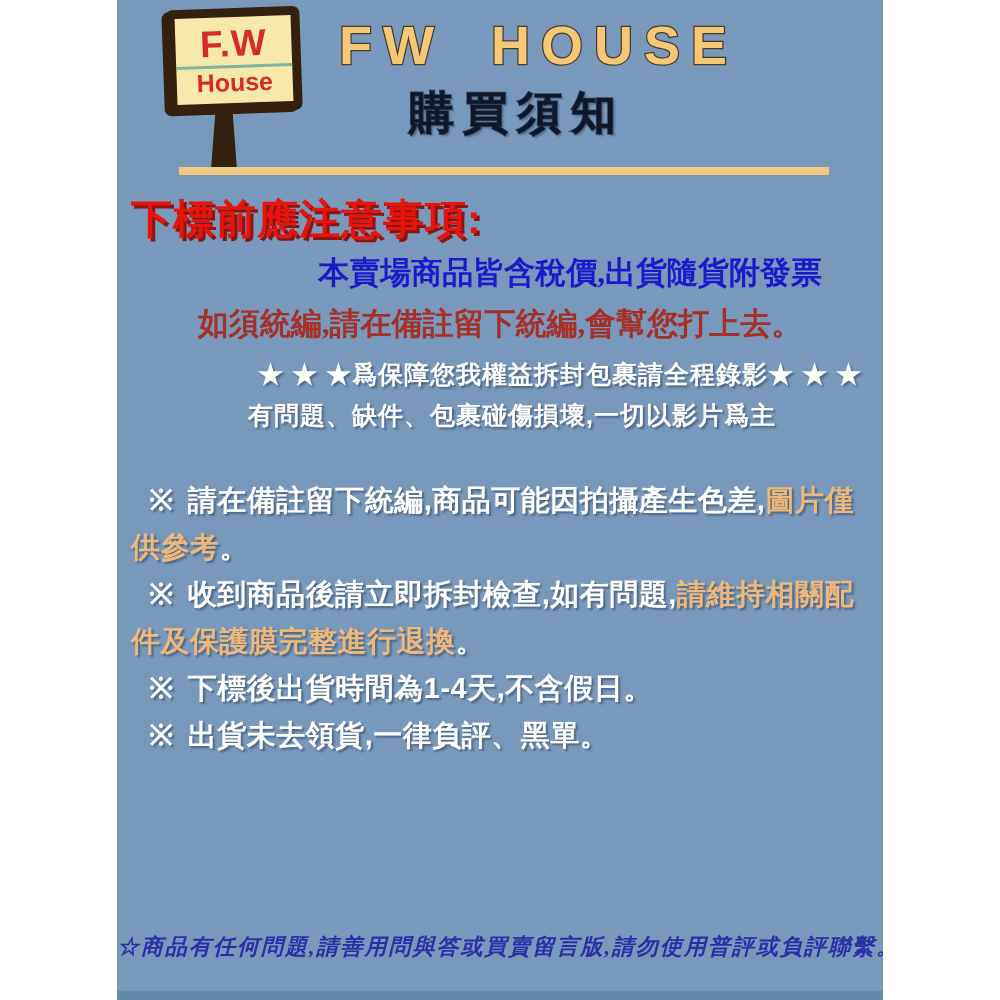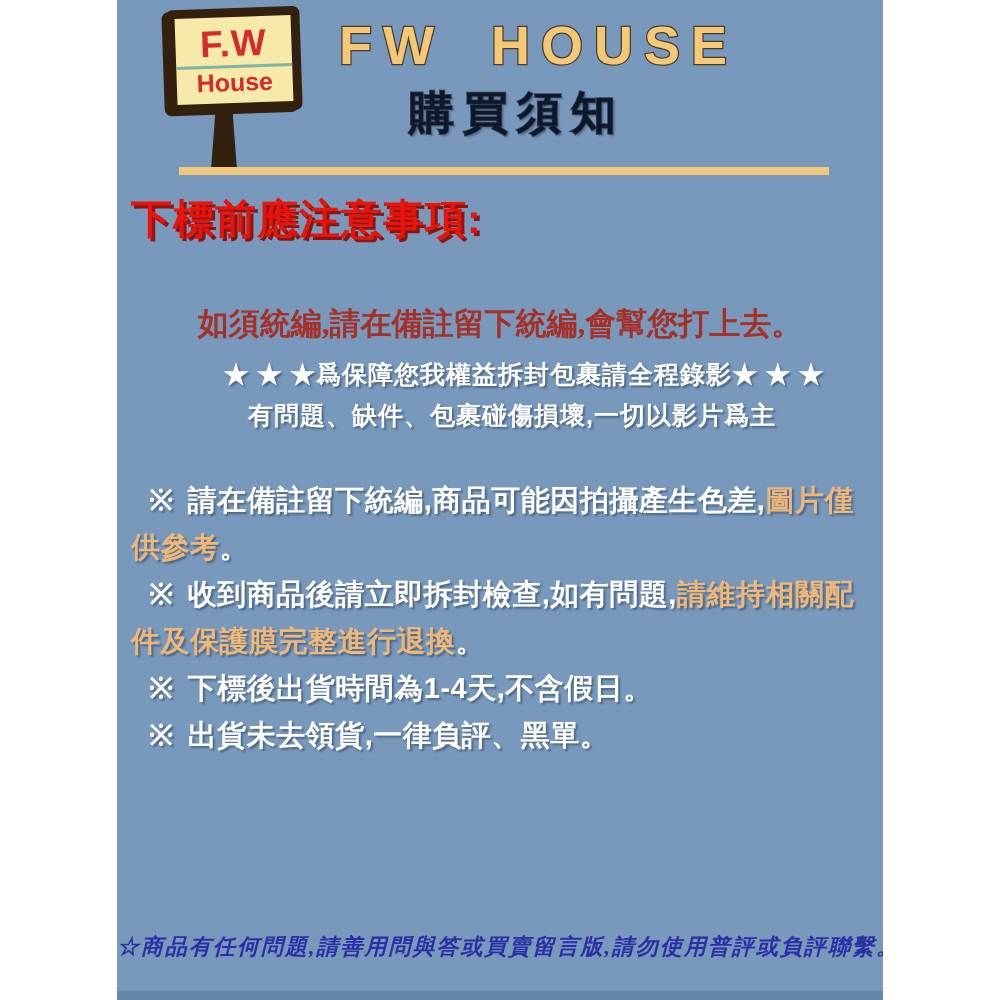--- a/index.html
+++ b/index.html
@@ -50,21 +50,21 @@
     color:var(--red-heading,#E8140C);
     text-shadow:3px 3px 0 #8B1510;
     margin-top:8px;
   }
 
   
   .intro-line{position:absolute;left:0;width:100%;text-align:center;white-space:nowrap;}
   .line-tax{top:252px;padding-left:70px;font-family:"Liberation Serif",serif;font-weight:bold;font-size:31px;color:var(--blue-line,#1A1ACB);}
   .line-invoice{top:303px;font-family:"Liberation Serif",serif;font-weight:bold;font-size:31px;color:var(--darkred-line,#A53028);}
   .pop{font-weight:bold;color:#ffffff;text-shadow:2px 2px 2px rgba(40,60,90,.55);}
-  .line-stars{top:358px;padding-left:24px;font-size:25px;letter-spacing:1px;font-family:Liberation Serif, serif;}
+  .line-stars{top:358px;padding-left:60px;font-size:25px;letter-spacing:1px;}
   .line-video{top:399px;padding-left:12px;font-size:25px;letter-spacing:1px;}
 
   
   .notes{position:absolute;left:14px;top:477px;width:742px;}
   .note-item{font-weight:bold;font-size:29px;line-height:47px;color:#ffffff;
     text-shadow:2px 2px 2px rgba(40,60,90,.55);text-indent:18px;letter-spacing:0.5px;}
   .note-item .marker{margin-right:14px;}
   .note-item .accent{color:var(--accent,#EDB87A);}
 
   
@@ -87,20 +87,21 @@
     </div>
     <div class="sign-post"></div>
   </div>
 
   <div class="title">FW HOUSE</div>
   <div class="subtitle">購買須知</div>
   <div class="divider"></div>
 
   <div class="heading">下標前應注意事項:</div>
 
+  <div class="intro-line line-tax">本賣場商品皆含稅價,出貨隨貨附發票</div>
   <div class="intro-line line-invoice">如須統編,請在備註留下統編,會幫您打上去。</div>
   <div class="intro-line line-stars pop">★ ★ ★爲保障您我權益拆封包裹請全程錄影★ ★ ★</div>
   <div class="intro-line line-video pop">有問題、缺件、包裹碰傷損壞,一切以影片爲主</div>
 
   <div class="notes">
       <div class="note-item"><span class="marker">※</span><span>請在備註留下統編,商品可能因拍攝產生色差,</span><span class="accent">圖片僅供參考</span><span>。</span></div>
       <div class="note-item"><span class="marker">※</span><span>收到商品後請立即拆封檢查,如有問題,</span><span class="accent">請維持相關配件及保護膜完整進行退換</span><span>。</span></div>
       <div class="note-item"><span class="marker">※</span><span>下標後出貨時間為1-4天,不含假日。</span></div>
       <div class="note-item"><span class="marker">※</span><span>出貨未去領貨,一律負評、黑單。</span></div>
     </div>

